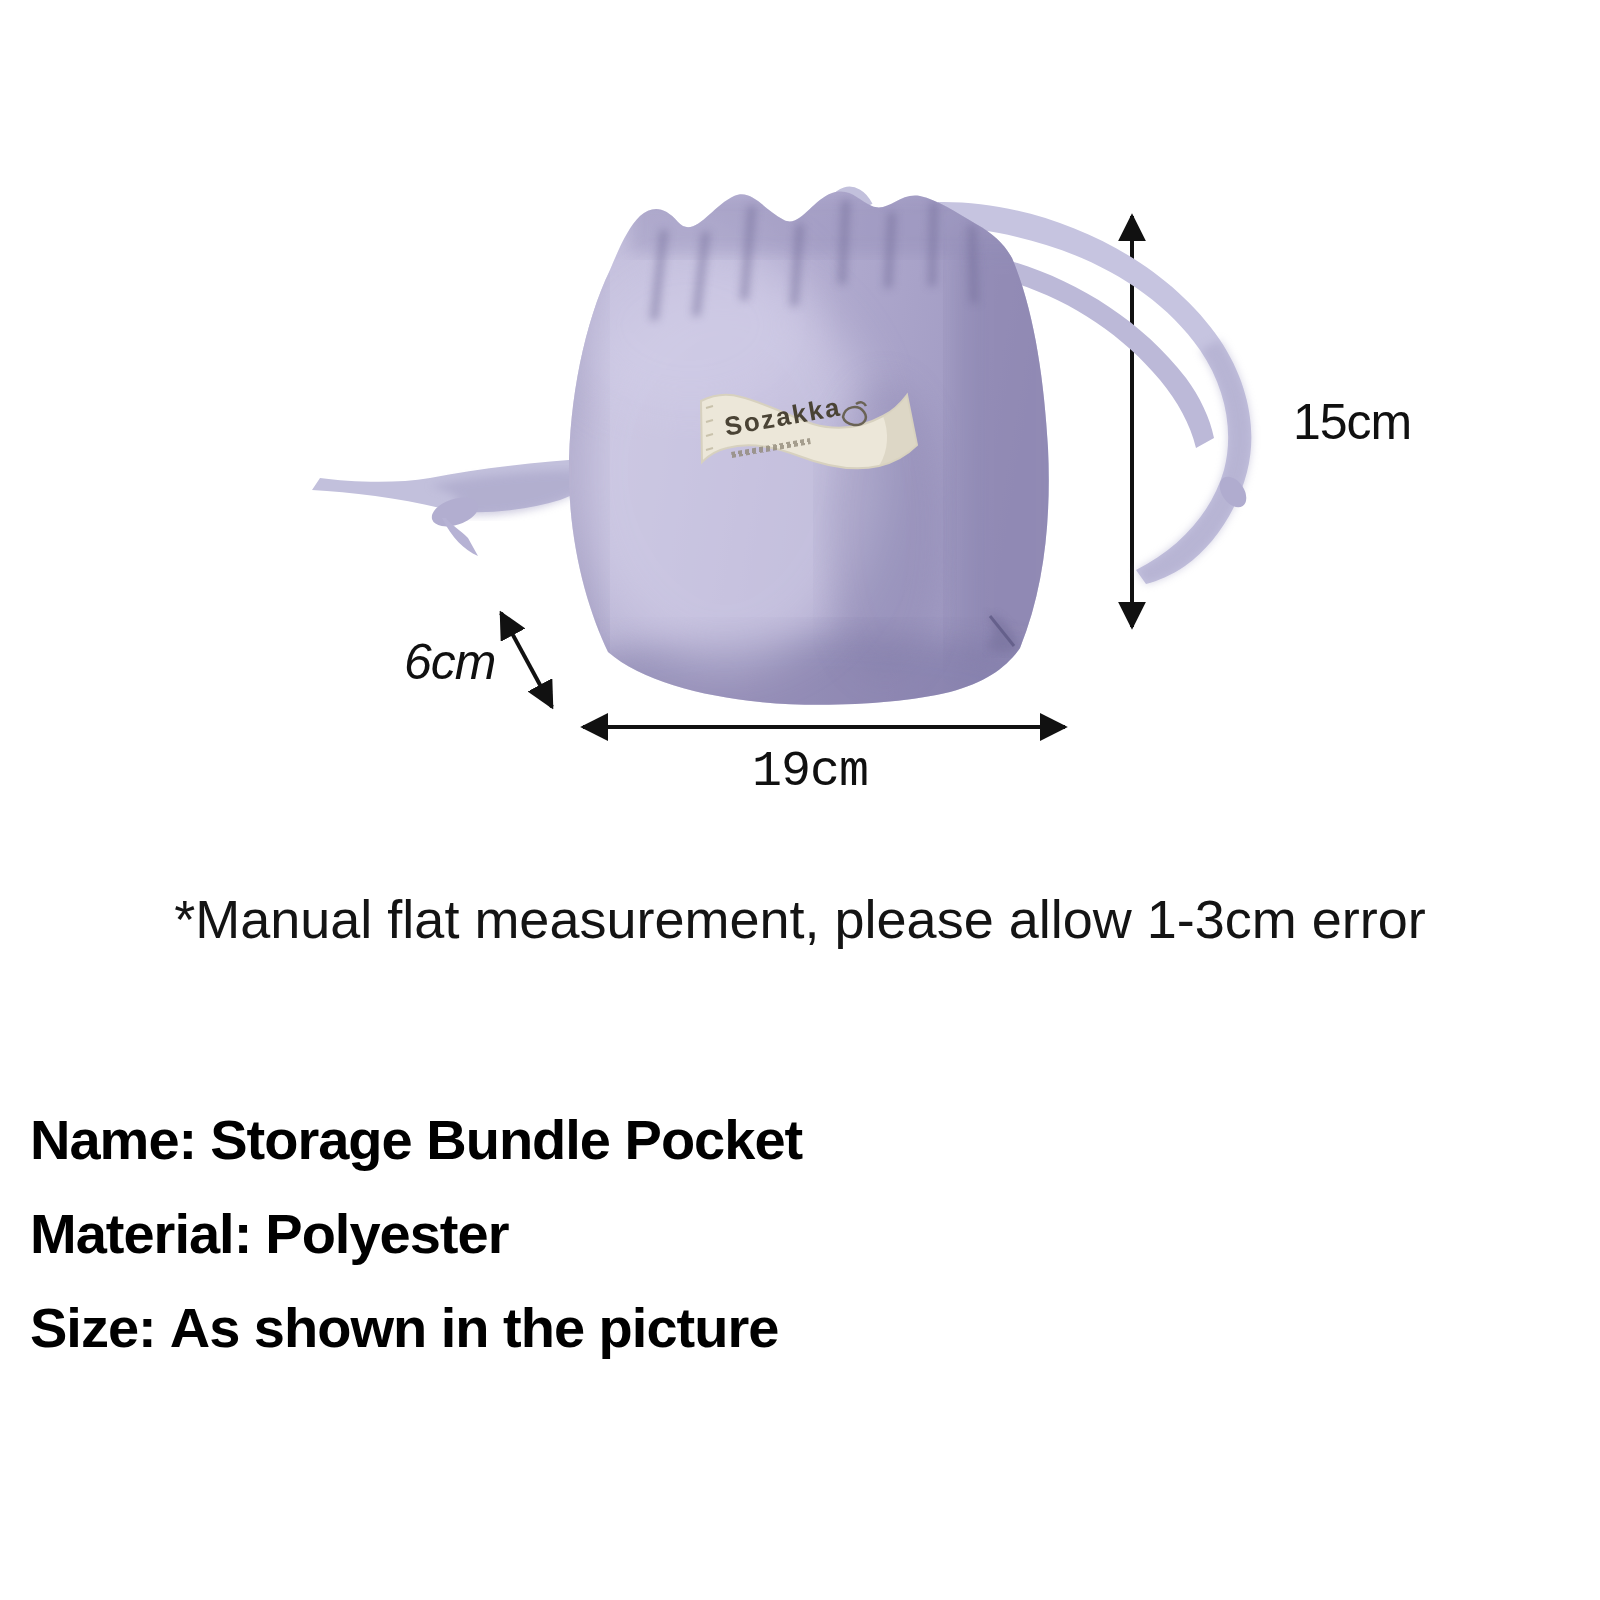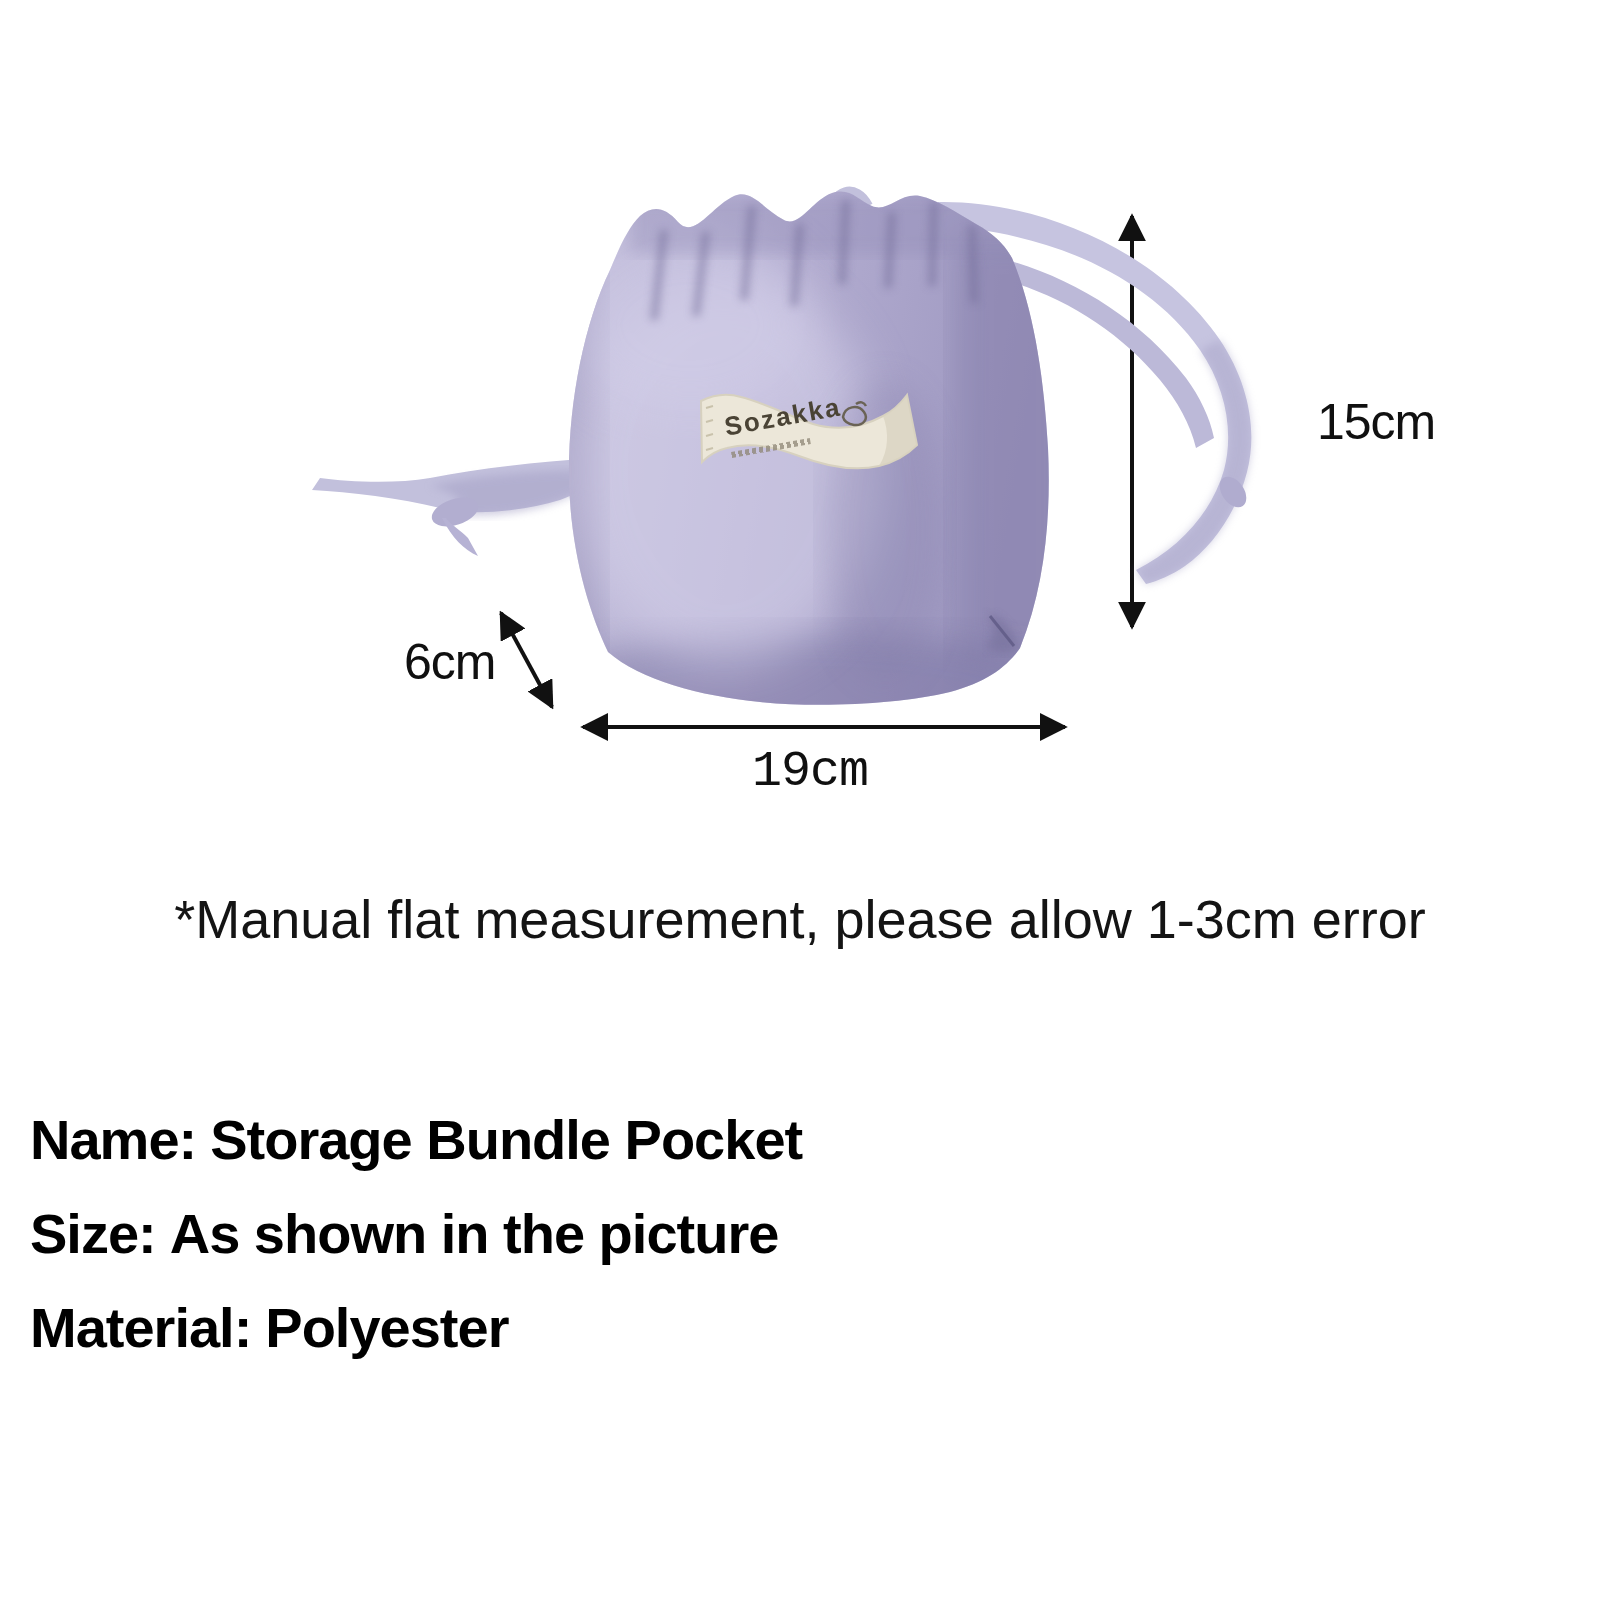--- a/index.html
+++ b/index.html
@@ -5,22 +5,22 @@
   html,body{margin:0;padding:0;background:#fff;}
   .stage{
     position:relative;width:1600px;height:1600px;background:#ffffff;overflow:hidden;
     font-family:"Liberation Sans", sans-serif;color:#111;
   }
   .photo{position:absolute;left:0;top:0;width:1600px;height:1600px;}
   .dim{
     position:absolute;font-size:50px;font-weight:400;color:#101010;
     letter-spacing:-1px;white-space:nowrap;
   }
-  .dim-height{left:1293px;top:393px;margin-left:24px;}
-  .dim-depth{left:404px;top:633px;}
+  .dim-height{left:1293px;top:393px;}
+  .dim-depth{left:404px;top:633px;font-style:italic;}
   .dim-width{left:752px;top:743px;font-family:Liberation Mono, monospace;}
   .note{
     position:absolute;left:0;top:888px;width:1600px;text-align:center;
     font-size:54px;font-weight:400;color:#141414;letter-spacing:0px;white-space:nowrap;
   }
   .specs{position:absolute;left:30px;top:1093px;width:1560px;}
   .spec-line{height:94px;line-height:94px;font-size:56px;color:#000;
     letter-spacing:-1px;white-space:nowrap;}
   .spec-label{font-weight:700;margin-right:14px;text-align:center;}
   .spec-value{font-weight:700;}
@@ -149,20 +149,20 @@
   <div class="dim dim-depth">6cm</div>
   <div class="dim dim-width">19cm</div>
 
   <div class="note">*Manual flat measurement, please allow 1-3cm error</div>
 
   <div class="specs">
     <div class="spec-line">
       <span class="spec-label">Name:</span><span class="spec-value">Storage Bundle Pocket</span>
     </div>
     <div class="spec-line">
-      <span class="spec-label">Size:</span><span class="spec-value">As shown in the picture</span>
+      <span class="spec-label">Material:</span><span class="spec-value">Polyester</span>
     </div>
     <div class="spec-line">
-      <span class="spec-label">Material:</span><span class="spec-value">Polyester</span>
+      <span class="spec-label">Size:</span><span class="spec-value">As shown in the picture</span>
     </div>
   </div>
 
 </div>
 
 </body></html>

